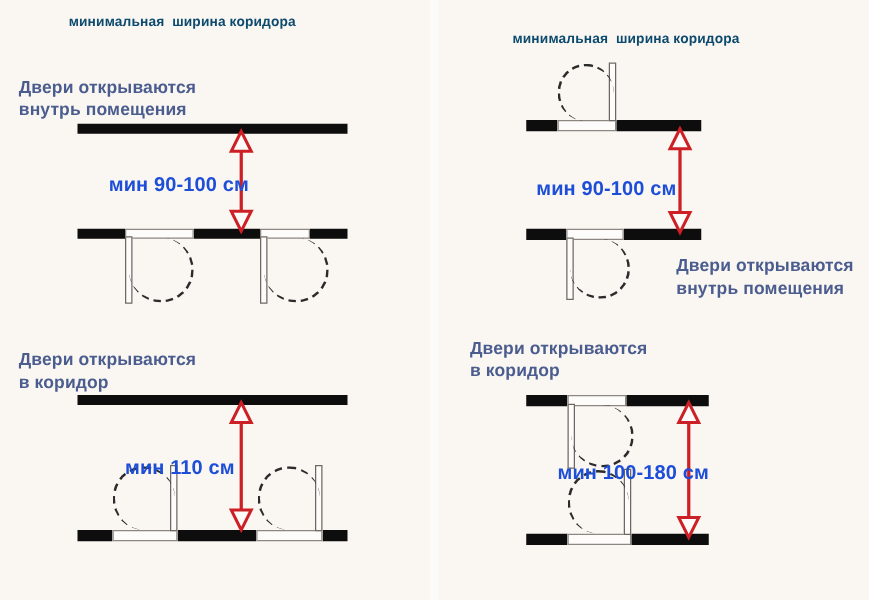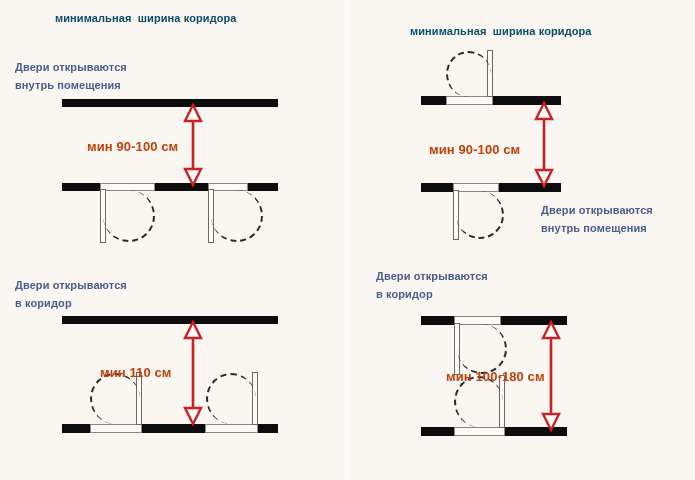--- a/index.html
+++ b/index.html
@@ -36,22 +36,22 @@
 
   .label {
     position: absolute;
     color: #4b5f91;
     font-weight: 700;
     white-space: pre;
     letter-spacing: 0.1px;
     line-height: 1.32;
   }
   .label.title     { color: #0c4a6e; font-size: 11px; }
-  .label.caption   { color: #4a5d8e; font-size: 11px; }
-  .label.dim       { color: #c2410c; font-size: 13px; }
+  .label.caption   { color: #4a5d8e; font-size: 14px; }
+  .label.dim       { color: #1d4ed8; font-size: 16px; }
 
   
   .wall {
     position: absolute;
     background: #0d0d0d;
   }
   .opening {              
     position: absolute;
     background: #fdfcfb;
     border: 1px solid #8d8681;

